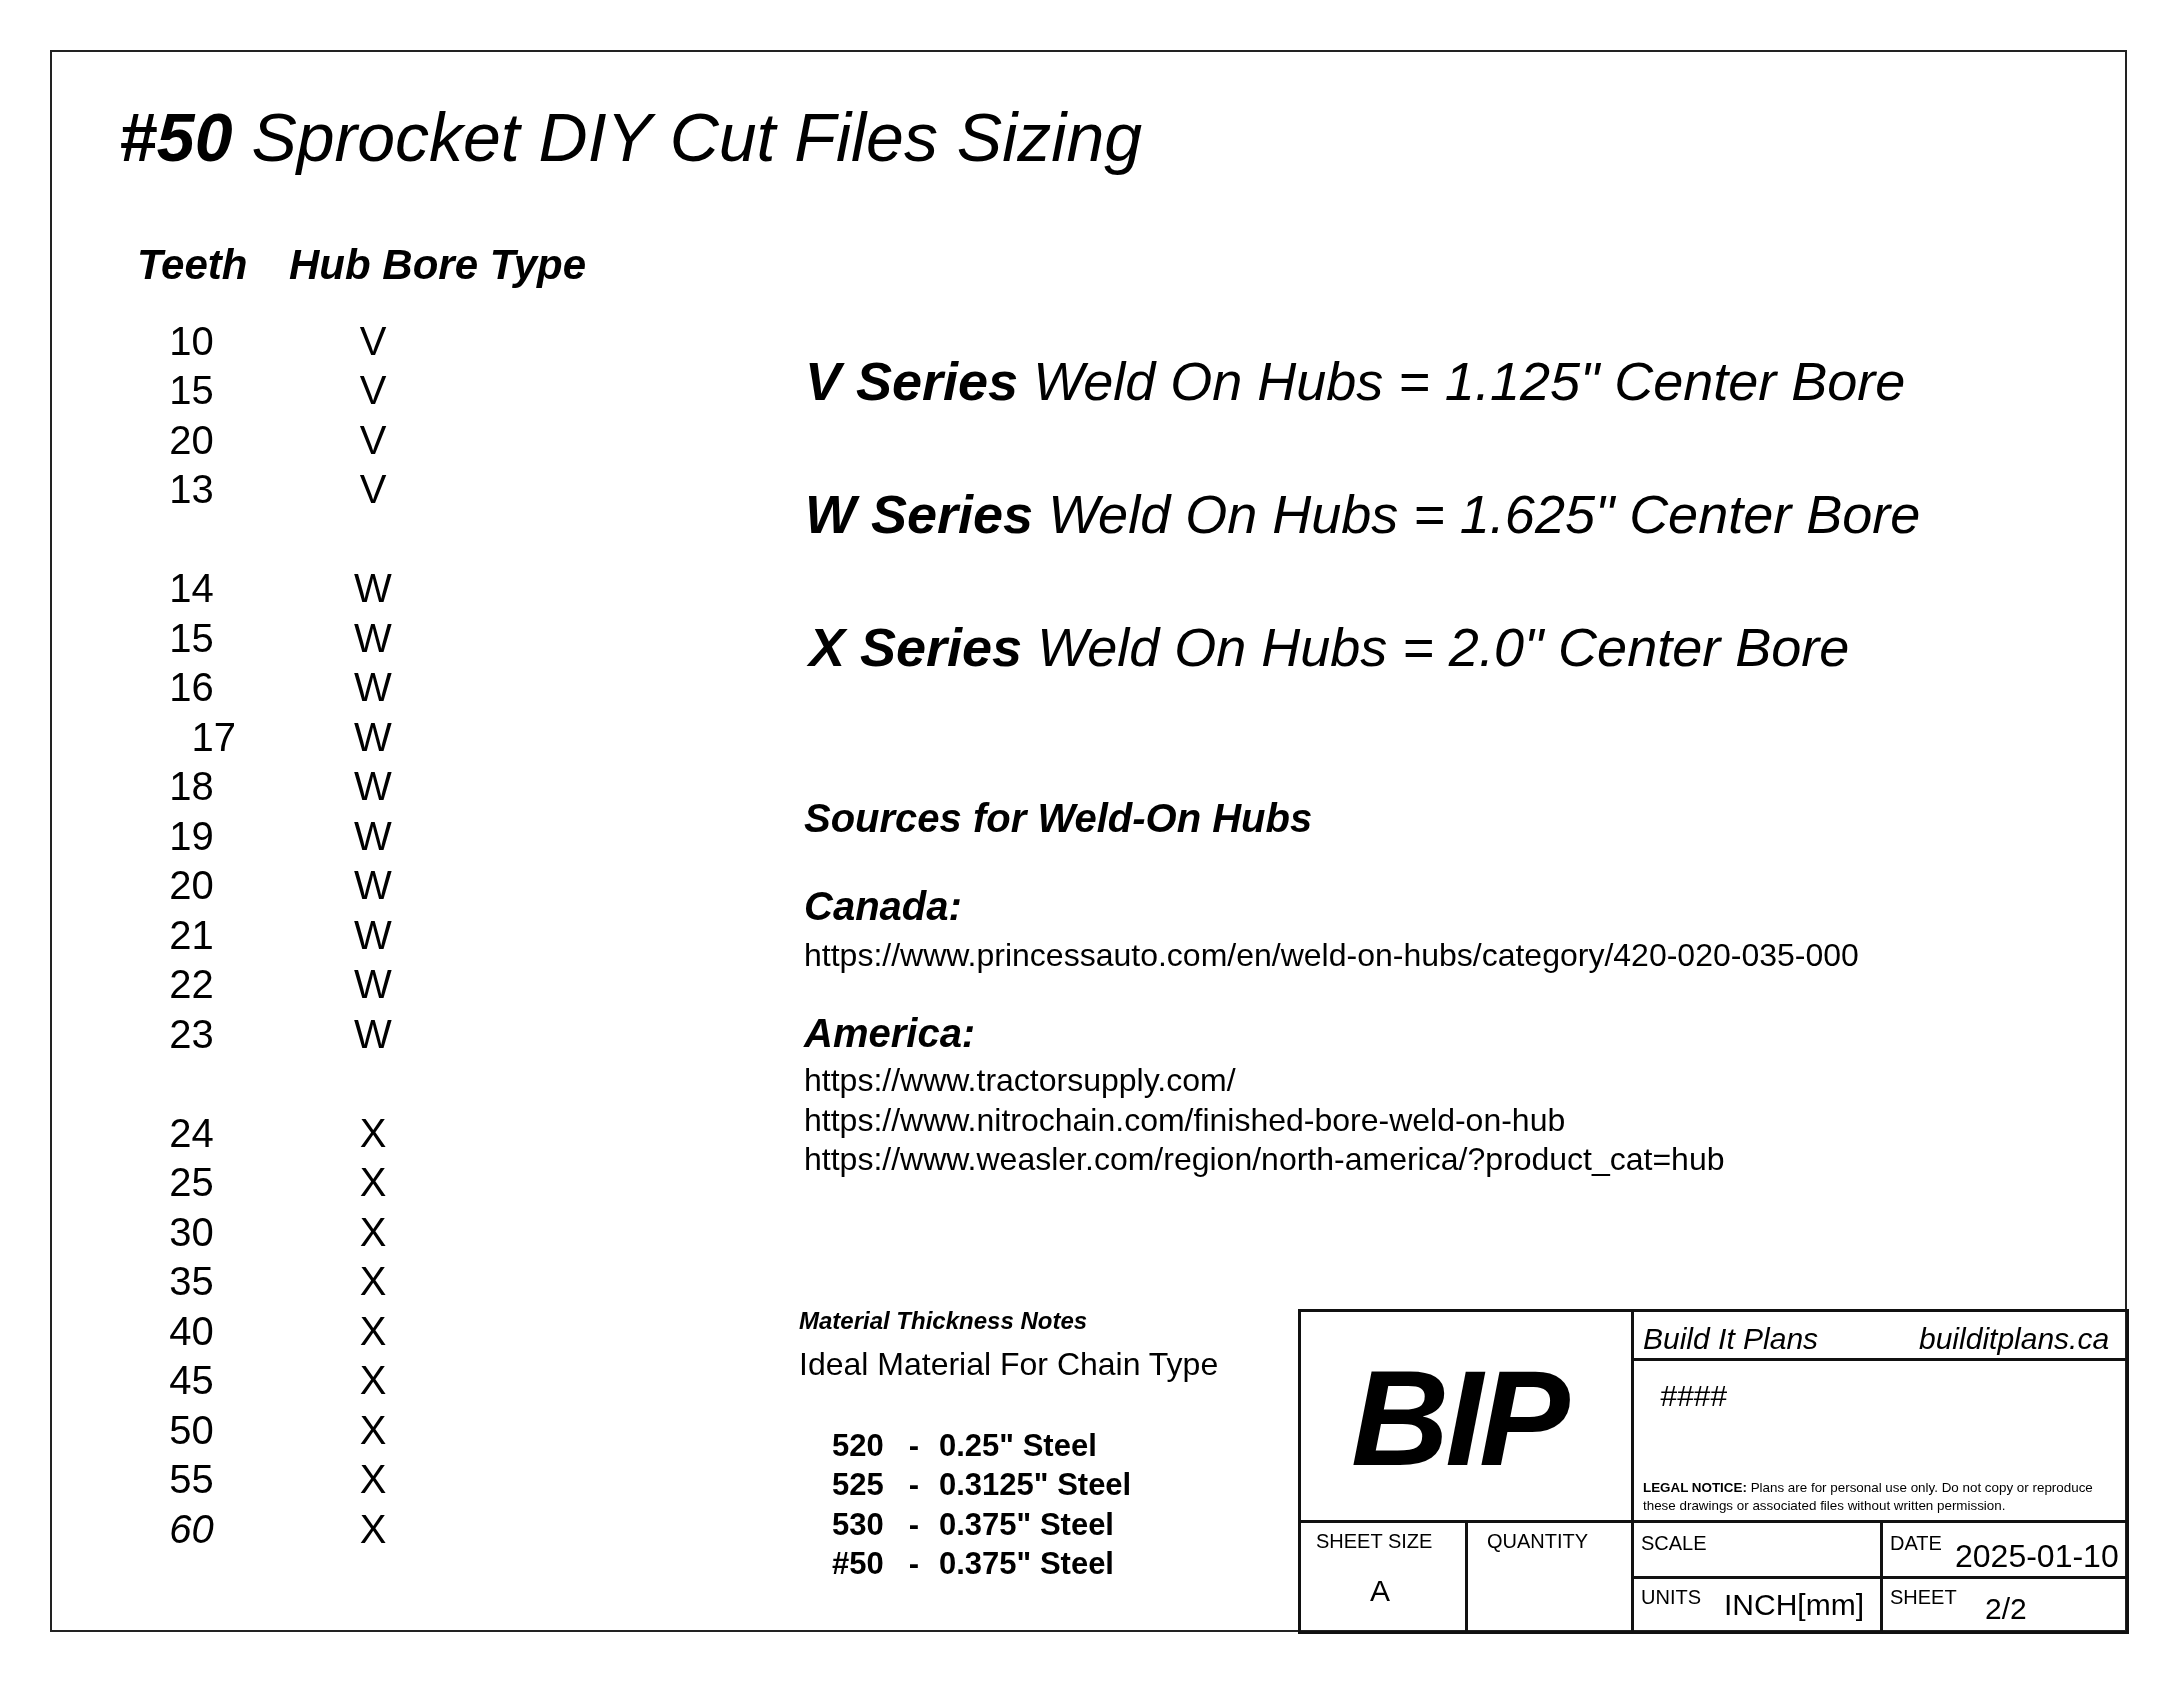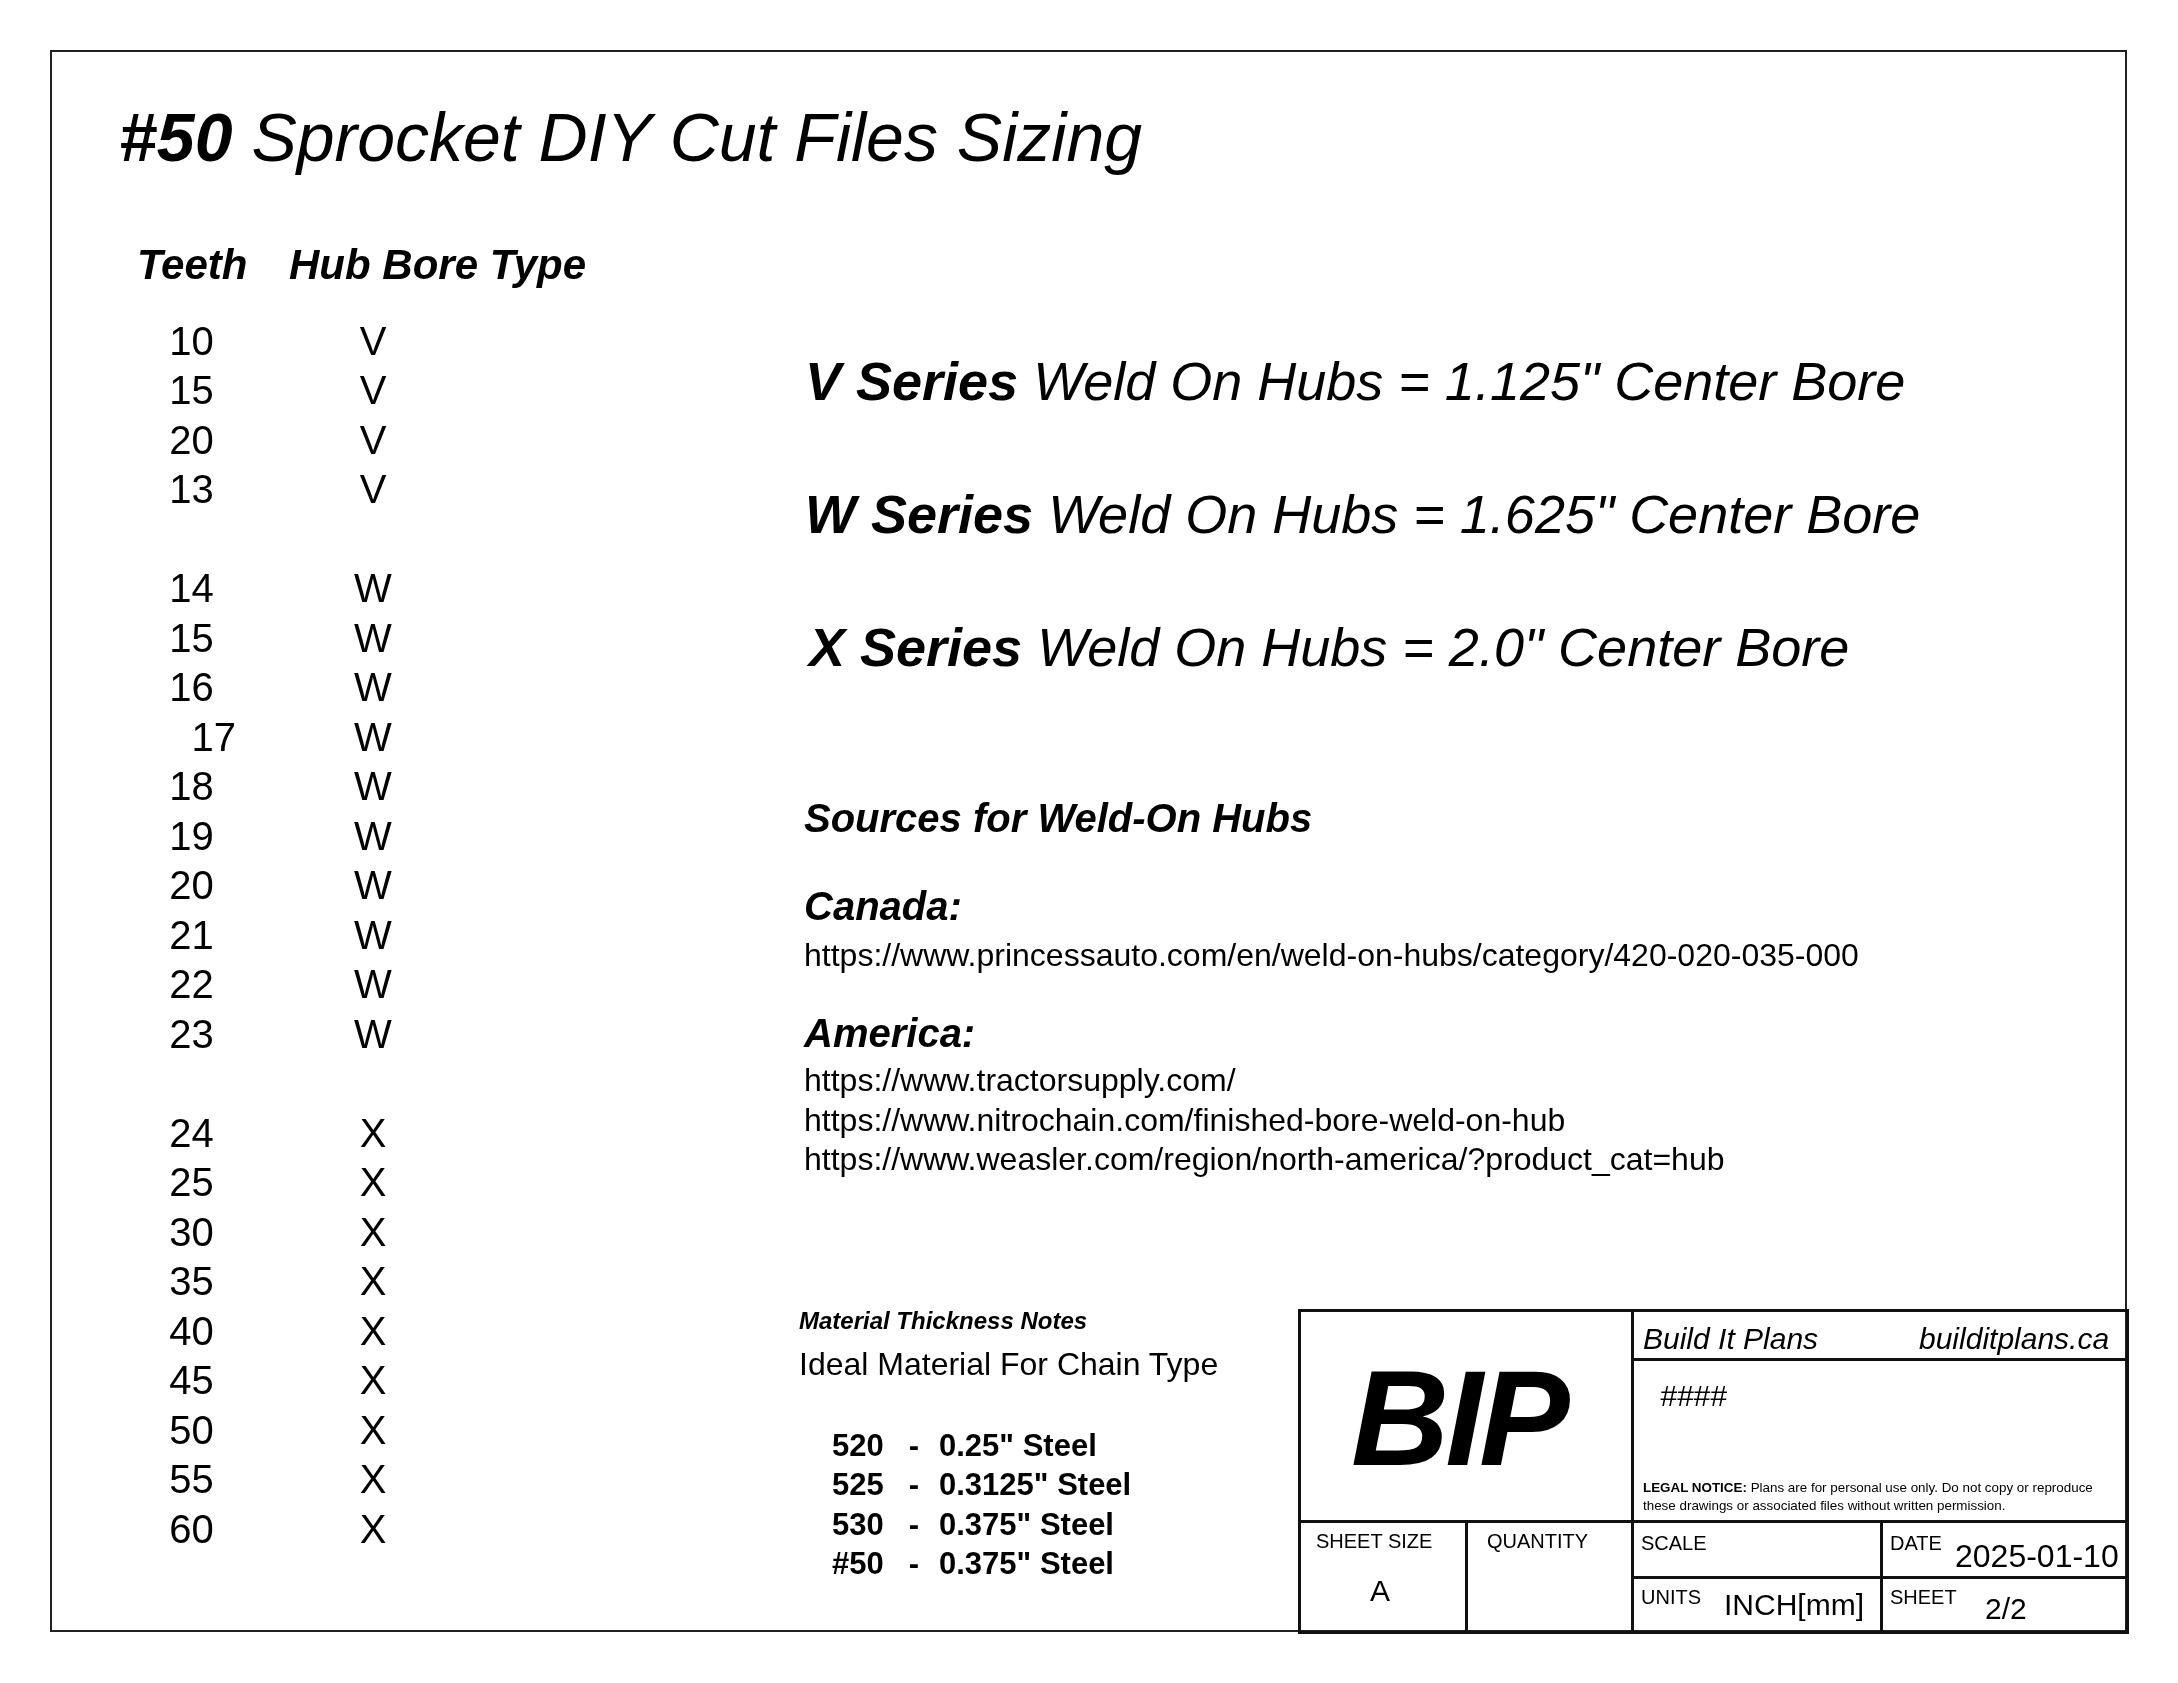--- a/index.html
+++ b/index.html
@@ -132,21 +132,21 @@
   </div>
   <div>
     <span class="num teeth" style="top:1410px;">50</span>
     <span class="num type" style="top:1410px;">X</span>
   </div>
   <div>
     <span class="num teeth" style="top:1459px;">55</span>
     <span class="num type" style="top:1459px;">X</span>
   </div>
   <div>
-    <span class="num teeth" style="top:1509px;">60</span>
+    <span class="num teeth" style="top:1509px;font-style:italic;">60</span>
     <span class="num type" style="top:1509px;">X</span>
   </div>
 </div>
 
 <div class="abs series" style="top:354px;">
   <b>V Series</b>
   <span>Weld On Hubs = 1.125" Center Bore</span>
 </div>
 <div class="abs series" style="top:487px;">
   <b>W Series</b>

